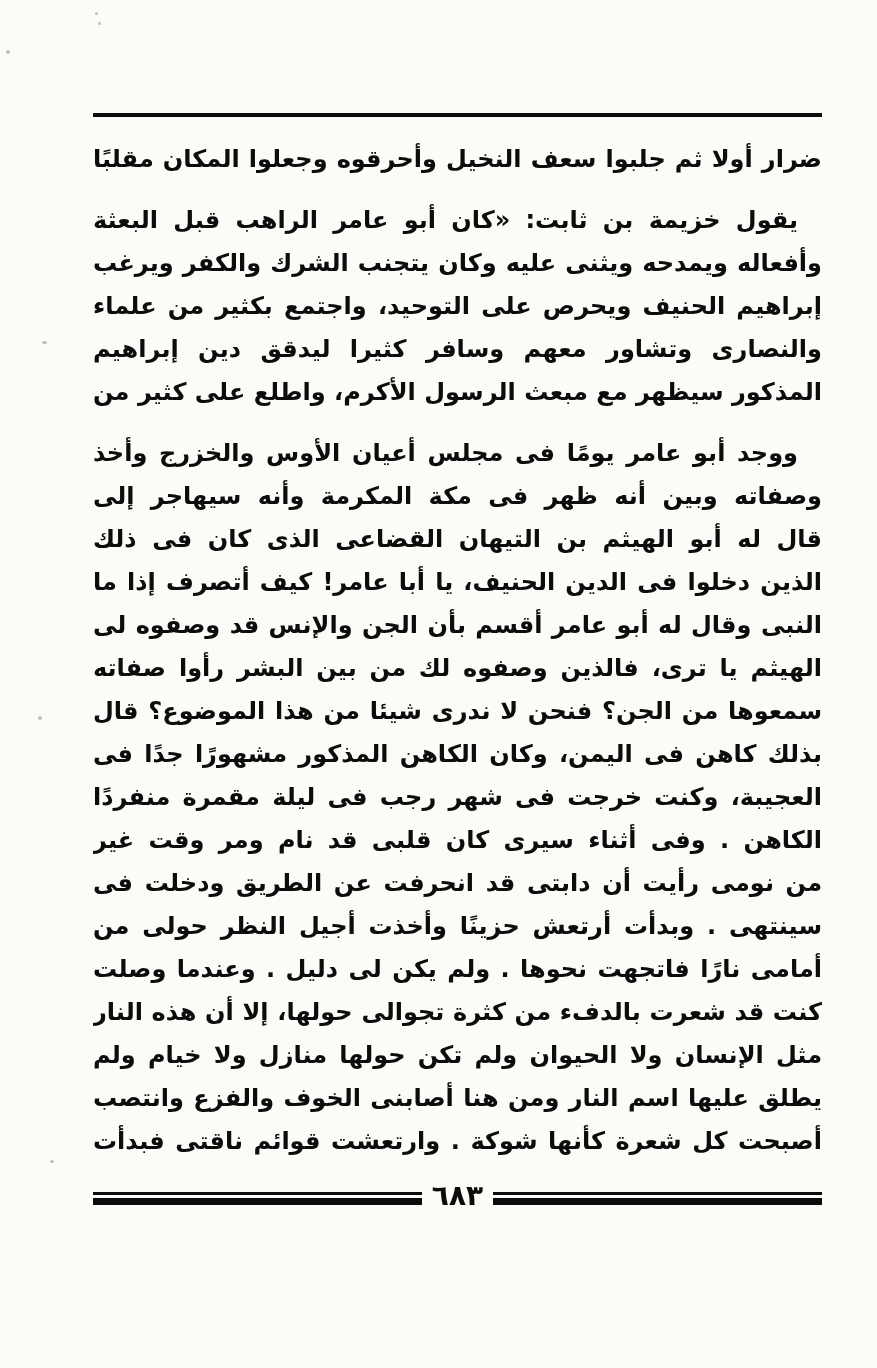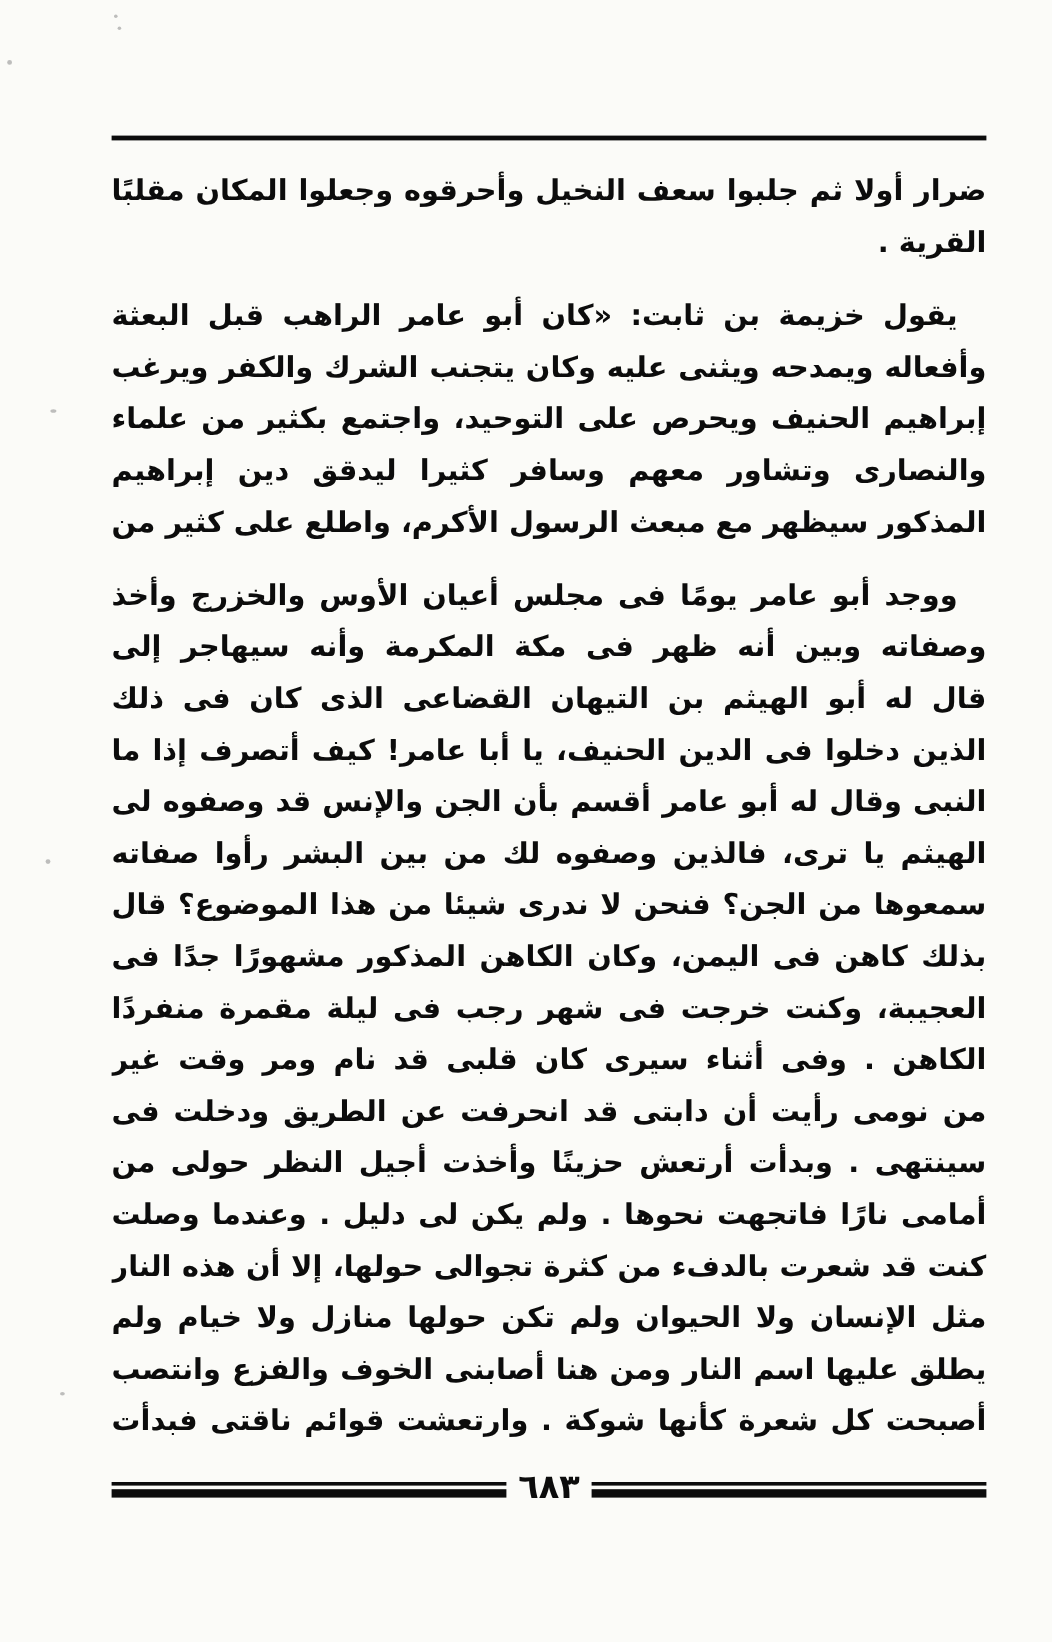--- a/index.html
+++ b/index.html
@@ -64,21 +64,20 @@
   <div class="speck" id="sp4"></div>
   <div class="speck" id="sp5"></div>
   <div class="speck" id="sp6"></div>
 
   <div class="content">
 
     <div class="top-rule"></div>
 
     <div class="para">
       <div class="line">ضرار أولا ثم جلبوا سعف النخيل وأحرقوه وجعلوا المكان مقلبًا للقمامة لأهل</div>
-      <div class="line short-last">القرية .</div>
     </div>
 
     <div class="para">
       <div class="line first">يقول خزيمة بن ثابت: «كان أبو عامر الراهب قبل البعثة يعرف بأقوال النبى</div>
       <div class="line">وأفعاله ويمدحه ويثنى عليه وكان يتجنب الشرك والكفر ويرغب فى اتباع دين</div>
       <div class="line">إبراهيم الحنيف ويحرص على التوحيد، واجتمع بكثير من علماء اليهود</div>
       <div class="line">والنصارى وتشاور معهم وسافر كثيرا ليدقق دين إبراهيم وعرف أن الدين الحنيف</div>
       <div class="line">المذكور سيظهر مع مبعث الرسول الأكرم، واطلع على كثير من شمائل ذلك</div>
     </div>
 

